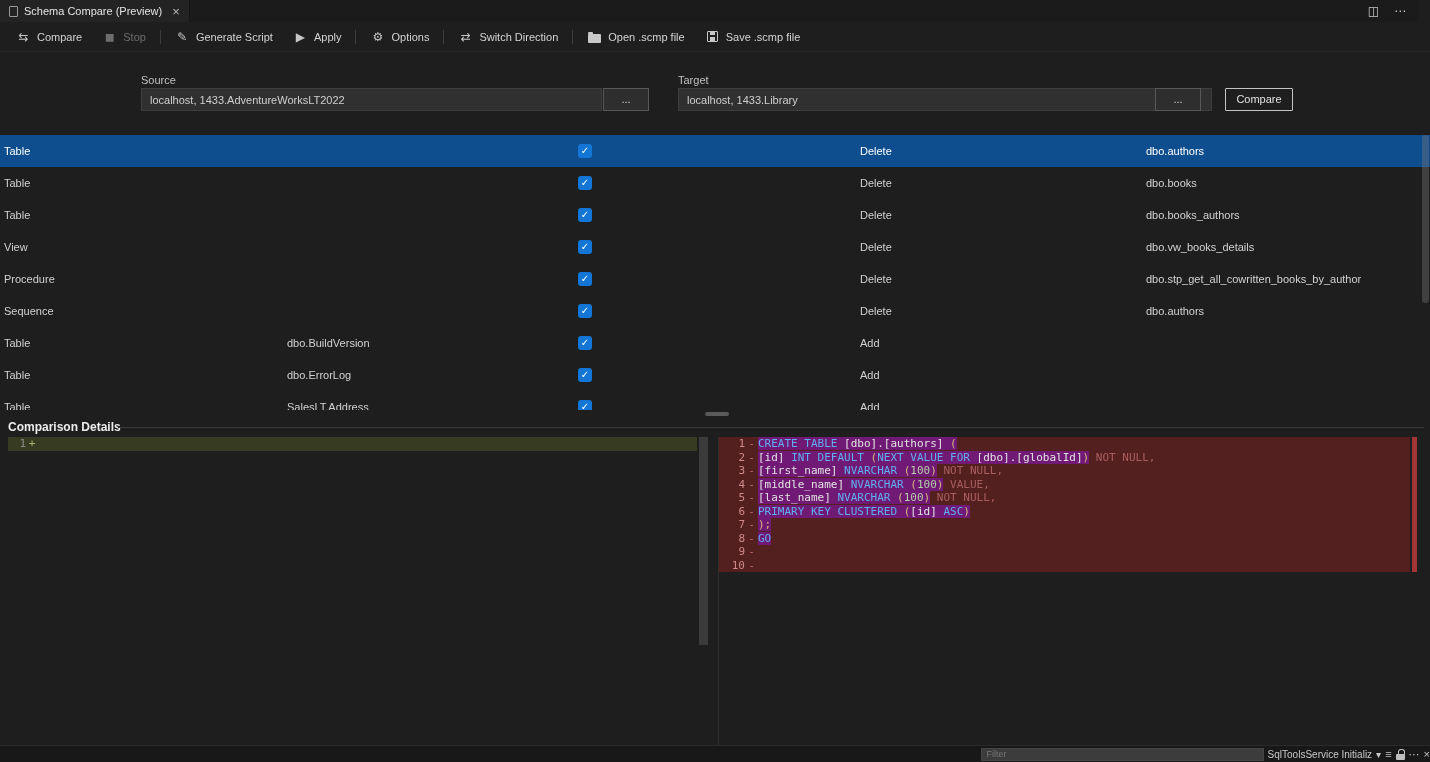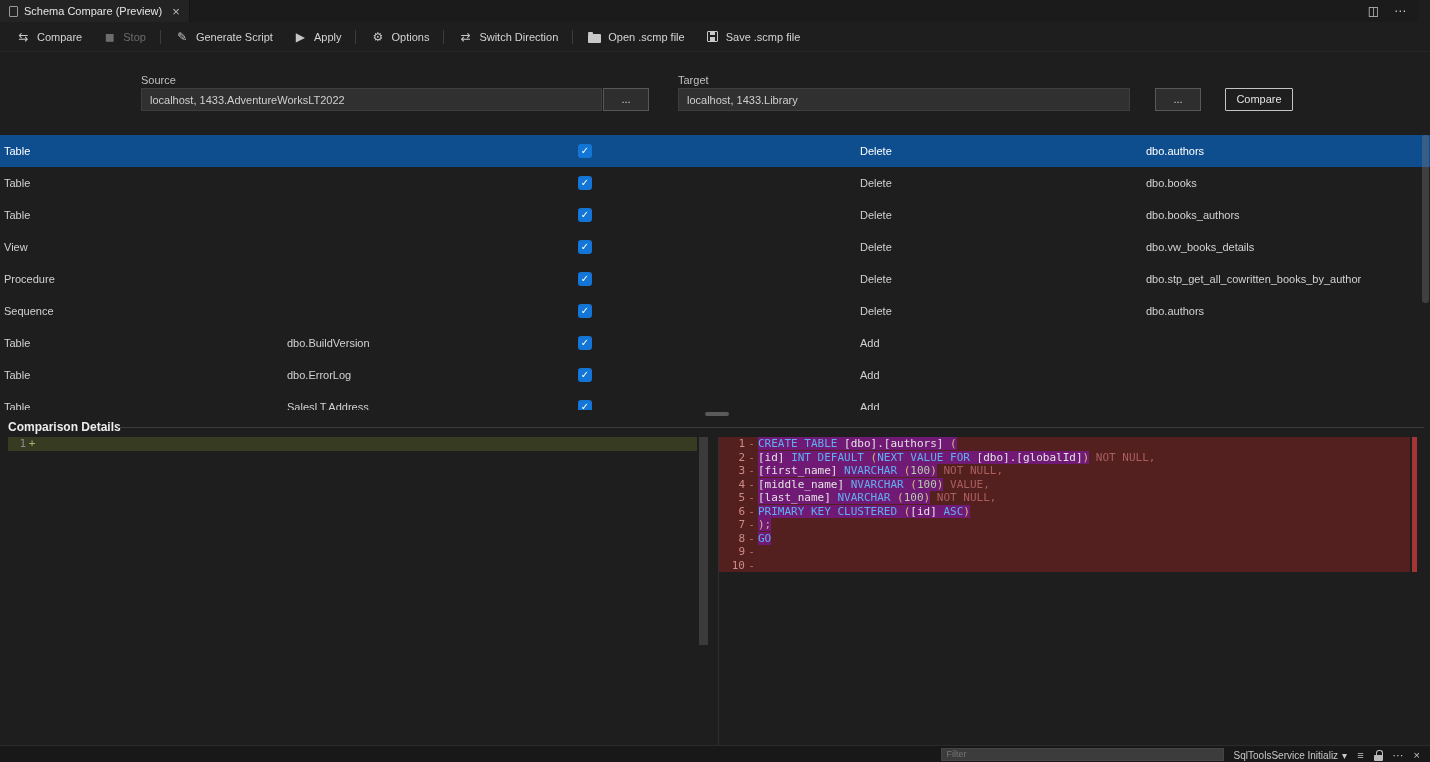--- a/index.html
+++ b/index.html
@@ -74,21 +74,21 @@
   .tk.d{color:#aa5f5f}
   .lscroll{position:absolute;left:699px;top:437px;width:9px;height:208px;background:rgba(121,121,121,.32)}
   .ruler-mark{position:absolute;left:1412px;top:437px;width:5px;height:135px;background:#a53434}
 
   
   .panel{position:absolute;left:0;right:0;bottom:0;height:17px;background:#181818;border-top:1px solid #2b2b2b;display:flex;align-items:center}
   .ptabs{display:flex;padding-left:8px;height:100%}
   .ptab{position:relative;display:flex;align-items:center;padding:0 11px;font-size:9px;letter-spacing:.5px;color:#9b9b9b;cursor:pointer;white-space:nowrap}
   .ptab.active{color:#e9e9e9}
   .ptab.active::after{content:"";position:absolute;left:10px;right:10px;bottom:0;height:2px;background:#3794ff}
-  .panel-right{margin-left:auto;display:flex;align-items:flex-end;gap:10px;padding-right:10px}
+  .panel-right{margin-left:auto;display:flex;align-items:center;gap:4px;}
   .filter{width:283px;height:13px;background:#3c3c3c;border:1px solid #444;color:#ccc;font-size:9px;padding:0 5px;outline:none;font-family:"Liberation Sans","DejaVu Sans",sans-serif}
   .chan{display:flex;align-items:center;gap:4px;color:#c8c8c8;font-size:10px;cursor:pointer;white-space:nowrap}
   .picon{color:#c2c2c2;font-size:11px;cursor:pointer;line-height:1}
   .lock{width:9px;height:11px;position:relative;display:inline-block;cursor:pointer}
   .lock::before{content:"";position:absolute;top:0;left:2px;width:5px;height:5px;border:1px solid #bdbdbd;border-bottom:none;border-radius:3px 3px 0 0}
   .lock::after{content:"";position:absolute;bottom:0;left:0;width:9px;height:6px;background:#bdbdbd;border-radius:1px}
 </style>
 </head>
 <body>
 
@@ -147,21 +147,21 @@
         </span>
         <span class="tlabel">Save .scmp file</span>
       </div>
     </div>
 
   <div class="conn-label" style="left:141px;top:74px">Source</div>
   <input class="tinput" style="left: 141px; top: 88px; width: 461px;" value="localhost, 1433.AdventureWorksLT2022">
   <div class="browse" style="left:603px;top:88px">...</div>
 
   <div class="conn-label" style="left:678px;top:74px">Target</div>
-  <input class="tinput" style="left: 678px; top: 88px; width: 452px;" value="localhost, 1433.Library">
+  <input class="tinput" style="left: 678px; top: 88px; width: 534px;" value="localhost, 1433.Library">
   <div class="browse" style="left:1155px;top:88px">...</div>
 
   <div class="compare-btn">Compare</div>
 
   <div class="ghead">
     <div class="gcell p-type">Type</div>
     <div class="gcell p-source">Source Name</div>
     <div class="gcell p-check">
       <span class="cb">✓</span>
     </div>

